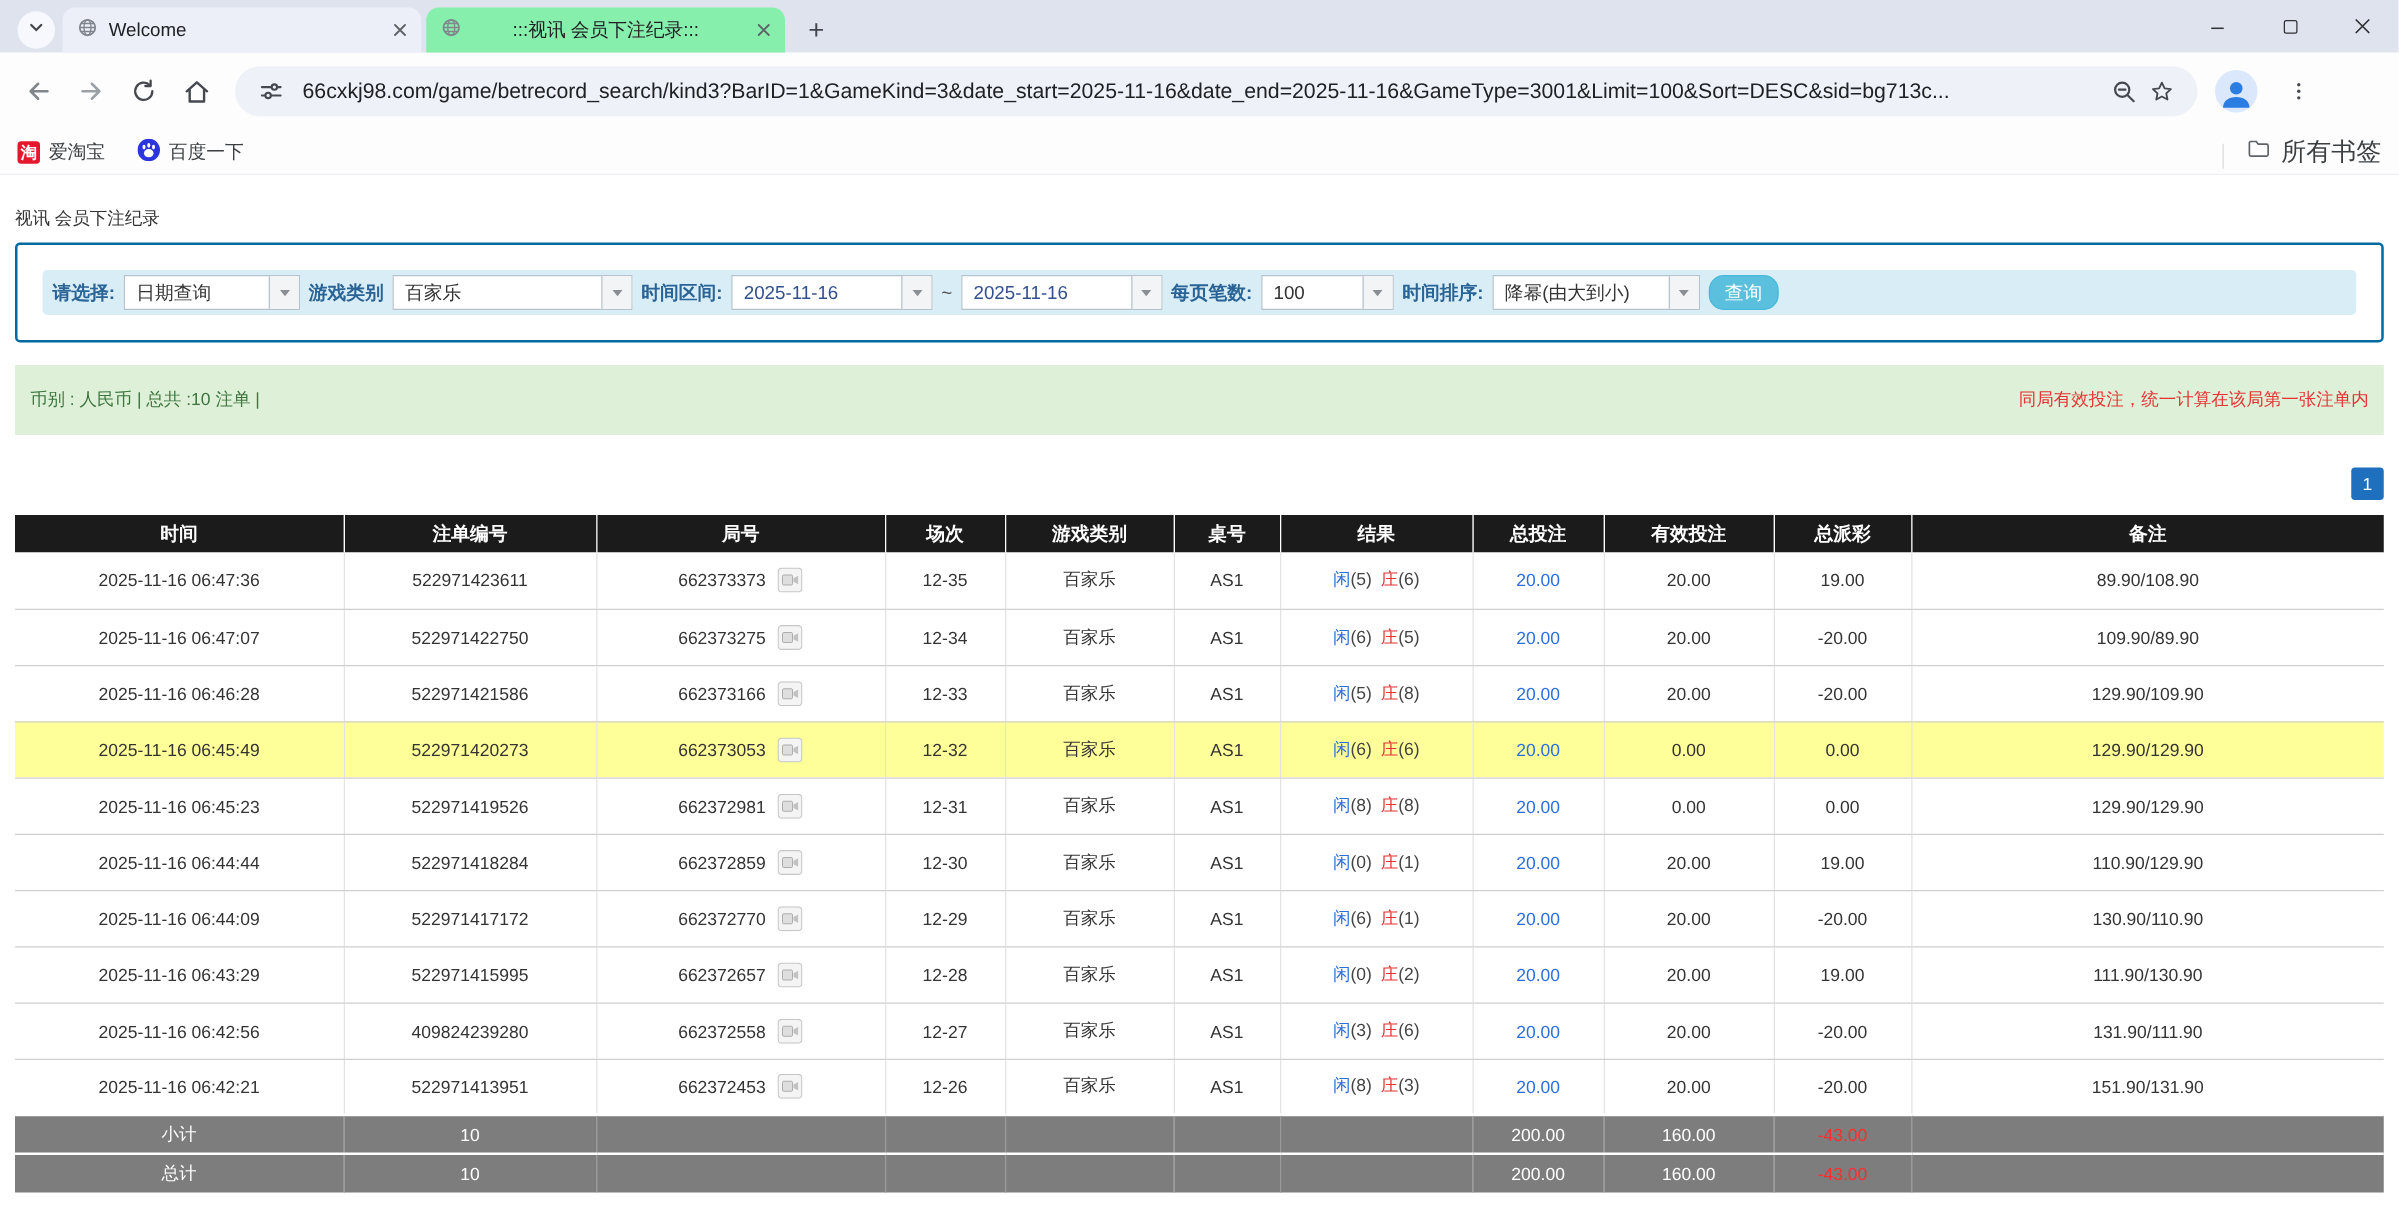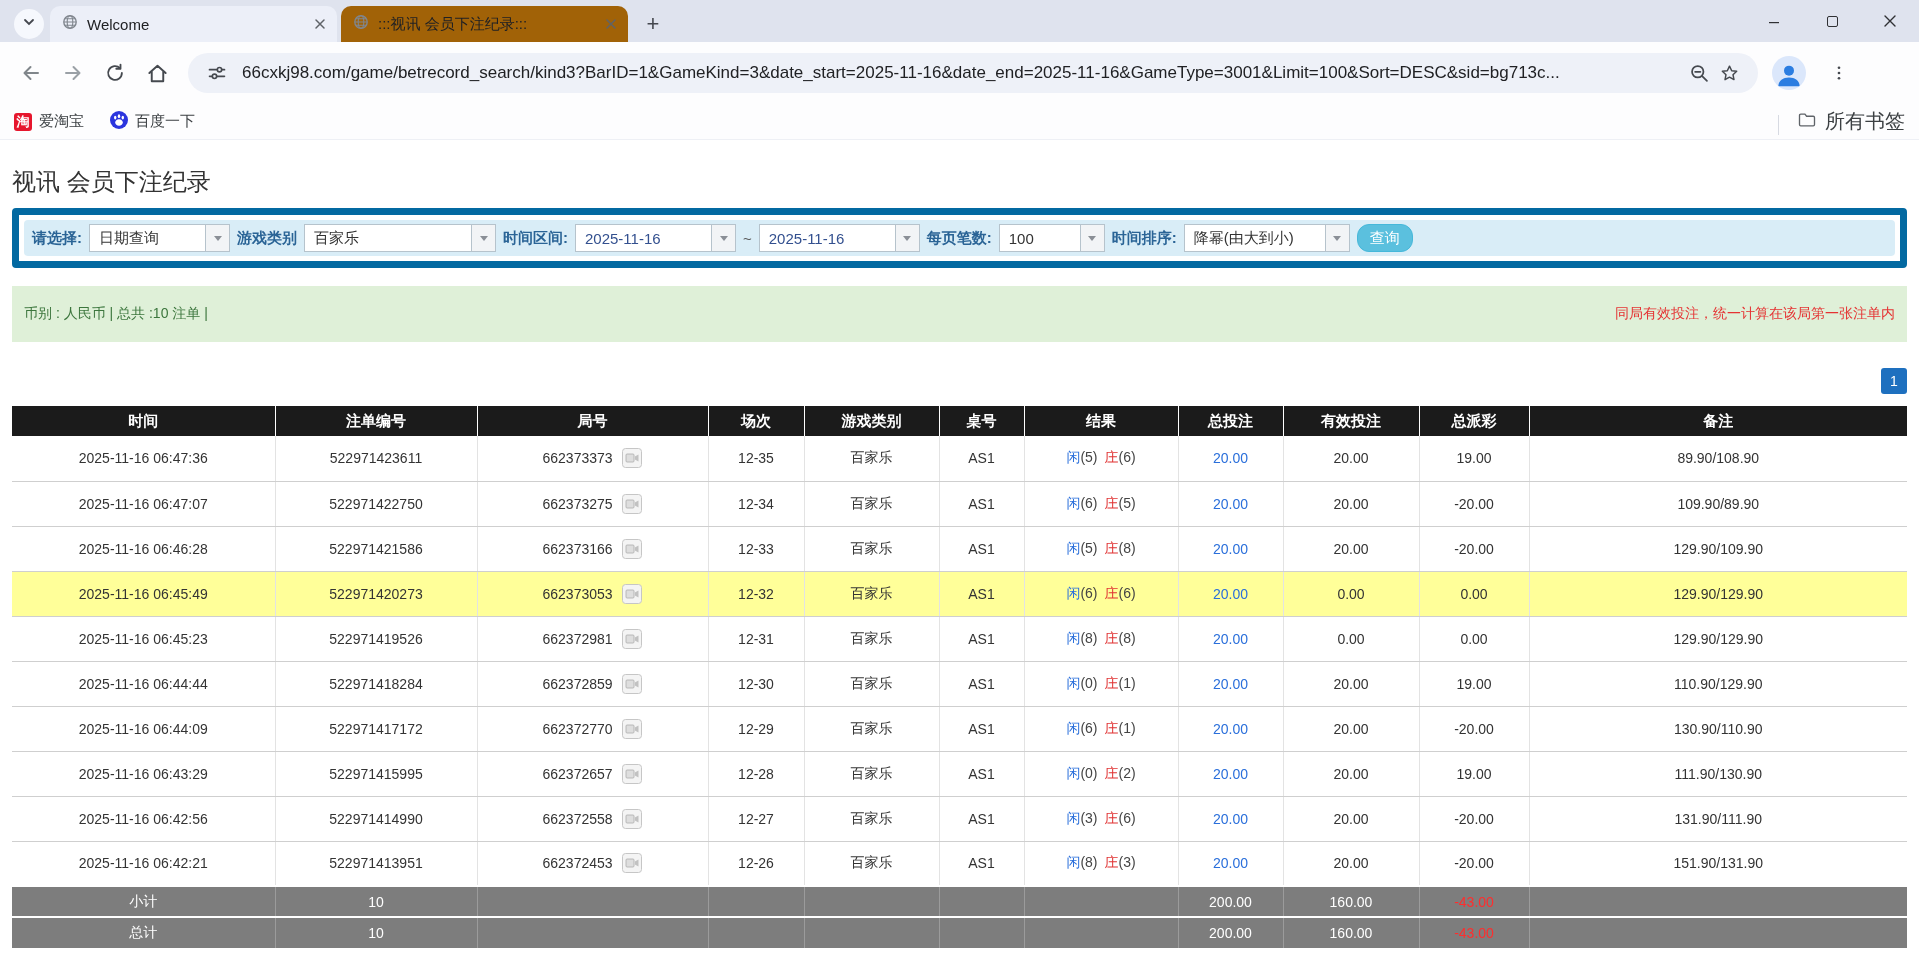--- a/index.html
+++ b/index.html
@@ -6,21 +6,21 @@
   html,body { margin:0; padding:0; }
   body {
     width:1919px; height:970px; overflow:hidden; background:#fff;
     font-family:"Liberation Sans","DejaVu Sans",sans-serif; color:#333;
   }
   
   .tabstrip { height:42px; background:#dfe3ee; display:flex; align-items:flex-end; position:relative; padding-left:10px; }
   .tab-search { width:30px; height:30px; margin:0 6px 3px 4px; background:#f6f8fd; border-radius:15px; display:flex; align-items:center; justify-content:center; cursor:pointer; }
   .tab { width:287px; height:36px; border-radius:10px 10px 0 0; display:flex; align-items:center; padding:0 8px 0 12px; margin-right:4px; cursor:pointer; }
   .tab.inactive { background:#eceff8; }
-  .tab.active { background:#a16207; }
+  .tab.active { background:#86efac;gap:32px; }
   .tab .title { flex:1; font-size:15px; color:#202124; white-space:nowrap; overflow:hidden; margin-left:9px; }
   .tab .close { width:18px; height:18px; display:flex; align-items:center; justify-content:center; border-radius:9px; }
   .newtab { width:30px; height:30px; margin:0 0 3px 6px; display:flex; align-items:center; justify-content:center; font-size:22px; color:#44474e; }
   .wincontrols { position:absolute; right:0; top:0; height:42px; display:flex; }
   .winbtn { width:58px; height:42px; display:flex; align-items:center; justify-content:center; color:#303134; }
   .winbtn .sq { width:11px; height:11px; border:1.4px solid #303134; border-radius:2px; }
   .winbtn.min { font-size:18px; }
 
   .toolbar { height:62px; background:#fdfdfe; display:flex; align-items:center; padding:0 10px; }
   .navbtn { width:42px; height:42px; display:flex; align-items:center; justify-content:center; border-radius:21px; }
@@ -31,23 +31,23 @@
   .menu3 { width:34px; height:34px; margin-left:16px; display:flex; align-items:center; justify-content:center; }
 
   .bookmarksbar { height:36px; background:#fdfdfe; display:flex; align-items:center; padding:0 14px; border-bottom:1px solid #eef0f5; }
   .bk-item { display:flex; align-items:center; gap:7px; margin-right:26px; font-size:15px; color:#3c4043; cursor:pointer; }
   .tb-ico { width:18px; height:18px; background:#e6162d; border-radius:3px; color:#fff; font-size:13px; line-height:18px; text-align:center; font-weight:bold; }
   .bk-right { margin-left:auto; display:flex; align-items:flex-end; gap:8px; font-size:20px; color:#3c4043; }
   .bk-sep { width:1px; height:20px; background:#d7dae2; margin-right:10px; }
 
   
   .page { padding:0 12px; background:#fff; }
-  .page-title { font-size:24px; font-weight:400; color:#333; margin:26px 0 10px 0; }
-
-  .filter-panel { border:7px solid #0369a1; border-radius:4px; padding:5px; }
+  .page-title { font-size:14px; font-weight:400; color:#333; margin:26px 0 10px 0; }
+
+  .filter-panel { border:2px solid #0369a1; border-radius:4px; padding:20px; }
   .filter-bar { background:#d9edf7; border-radius:4px; height:36px; display:flex; align-items:center; padding:0 8px; gap:7px; }
   .flabel { font-size:15px; font-weight:bold; color:#2a6496; white-space:nowrap; }
   .combo { height:28px; background:#fff; border:1px solid #b6c3cc; display:flex; align-items:stretch; cursor:pointer; }
   .combo .txt { padding:0 9px; font-size:15px; color:#333; display:flex; align-items:center; white-space:nowrap; flex:1; }
   .combo .txt.date { color:#33508f; }
   .combo .arr { width:24px; border-left:1px solid #b6c3cc; background:#f2f4f6; display:flex; align-items:center; justify-content:center; }
   .combo .arr i { width:0; height:0; border-left:4px solid transparent; border-right:4px solid transparent; border-top:5px solid #8a8f96; }
   .tilde { font-size:15px; color:#555; }
   .search-btn { height:28px; background:#5bc0de; border:1px solid #46b8da; color:#fff; font-size:15px; padding:0 12px; border-radius:12px; cursor:pointer; }
 
@@ -519,21 +519,21 @@
     </td>
     <td>
       <span class="c-blue">20.00</span>
     </td>
     <td>20.00</td>
     <td>19.00</td>
     <td>111.90/130.90</td>
   </tr>
         <tr>
     <td>2025-11-16 06:42:56</td>
-    <td>522971414990</td>
+    <td>409824239280</td>
     <td>
       <span class="round-num">662372558</span>
       <span class="round-icon">
         <svg width="20" height="20" viewBox="0 0 20 20">
                 <rect x="0.5" y="0.5" width="19" height="19" rx="3" fill="#f4f4f4" stroke="#c6c6c6"></rect>
                 <rect x="4" y="6" width="8" height="8" rx="1" fill="#dedede" stroke="#adadad" stroke-width="0.8"></rect>
                 <path d="M12.8 8.6l3.7-2v6.8l-3.7-2z" fill="#c2c2c2"></path>
               </svg>
       </span>
     </td>

